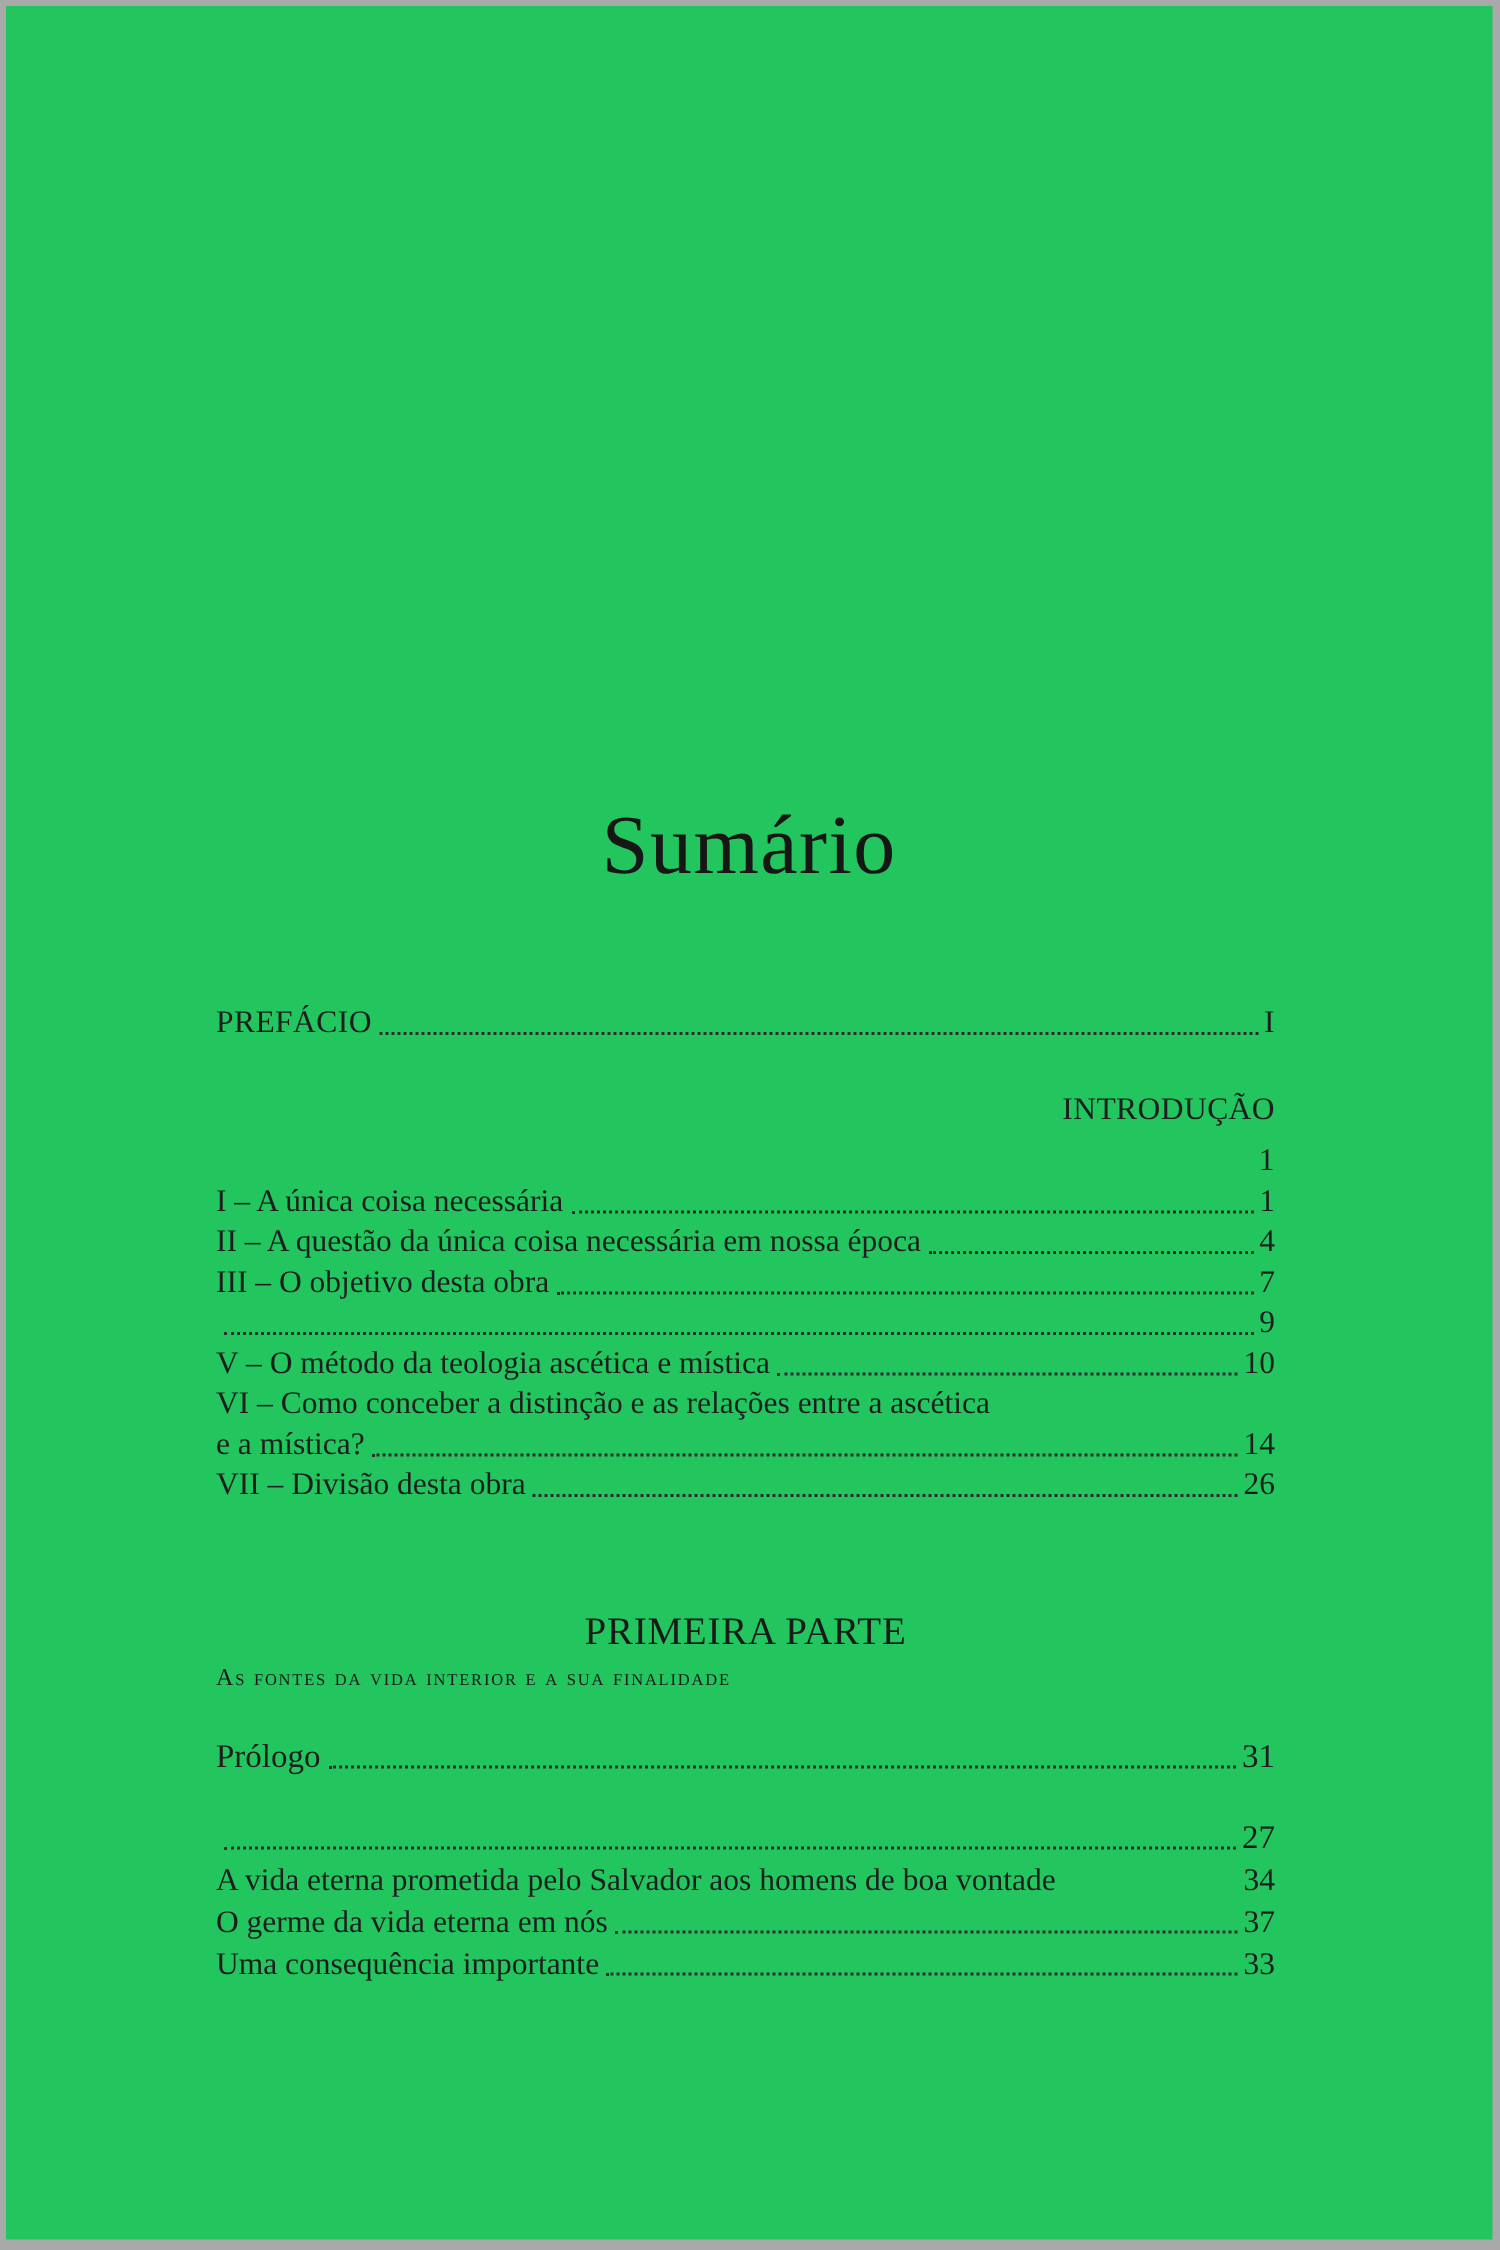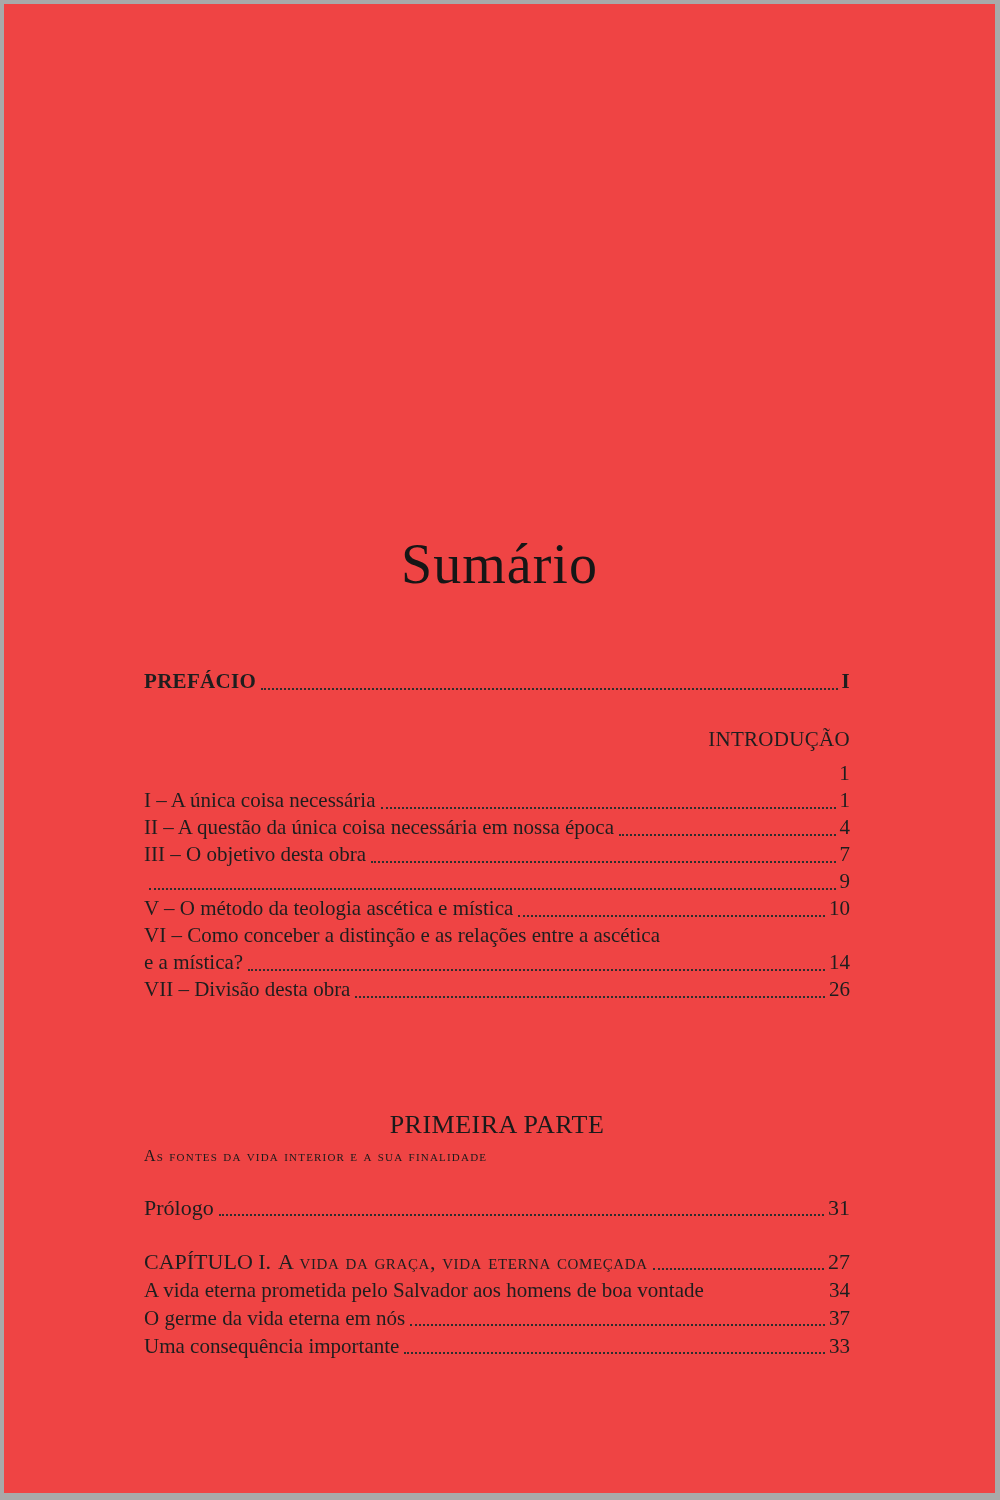--- a/index.html
+++ b/index.html
@@ -7,21 +7,21 @@
   body {
     background: #a9a9a9;
     font-family: "Liberation Serif", "DejaVu Serif", serif;
     color: #1e1e1e;
     position: relative;
     overflow: hidden;
   }
   .page {
     position: absolute;
     top: 4px; left: 4px; right: 5px; bottom: 7px;
-    background: #ef4444;
+    background: #22c55e;
   }
   .title {
     padding-top: 528px;
     text-align: center;
     font-size: 56px;
     font-weight: 400;
     line-height: 64px;
     letter-spacing: 1px;
     color: #161616;
   }
@@ -41,25 +41,25 @@
     min-width: 0;
     border-bottom: 2px dotted #2e2e2e;
     margin: 0 4px 5px 5px;
   }
   .leader.no-dots { border-bottom: none; }
   .page-num { flex: 0 0 auto; }
   .caps { letter-spacing: 0.3px; }
   .sc { font-variant: small-caps; letter-spacing: 0.6px; }
   .sc-gap { margin-left: 7px; }
 
-  .row-prefacio   { margin-top: 72px; font-weight: bold; }
+  .row-prefacio   { margin-top: 72px; }
   .row-introducao { margin-top: 31px; flex-direction: column; }
 
   .part-heading {
-    margin-top: 106px;
+    margin-top: 69px;
     text-align: center;
     font-size: 26px;
     line-height: 32px;
     letter-spacing: 0.5px;
     color: #1a1a1a;
   }
   .part-subheading {
     text-align: left;
     font-size: 16px;
     line-height: 30px;
@@ -148,21 +148,20 @@
     <div class="part-heading">PRIMEIRA PARTE</div>
     <div class="part-subheading">As fontes da vida interior e a sua finalidade</div>
 
     <div class="row row-prologo">
       <span class="label">Prólogo</span>
       <span class="leader"></span>
       <span class="page-num">31</span>
     </div>
 
     <div class="row row-capitulo">
-      <span class="label"><span>CAPÍTULO I.</span><span class="sc sc-gap">A vida da graça, vida eterna começada</span></span>
       <span class="leader"></span>
       <span class="page-num">27</span>
     </div>
 
     <div class="row row-ch">
       <span class="label">A vida eterna prometida pelo Salvador aos homens de boa vontade</span>
       <span class="leader no-dots"></span>
       <span class="page-num">34</span>
     </div>
 

